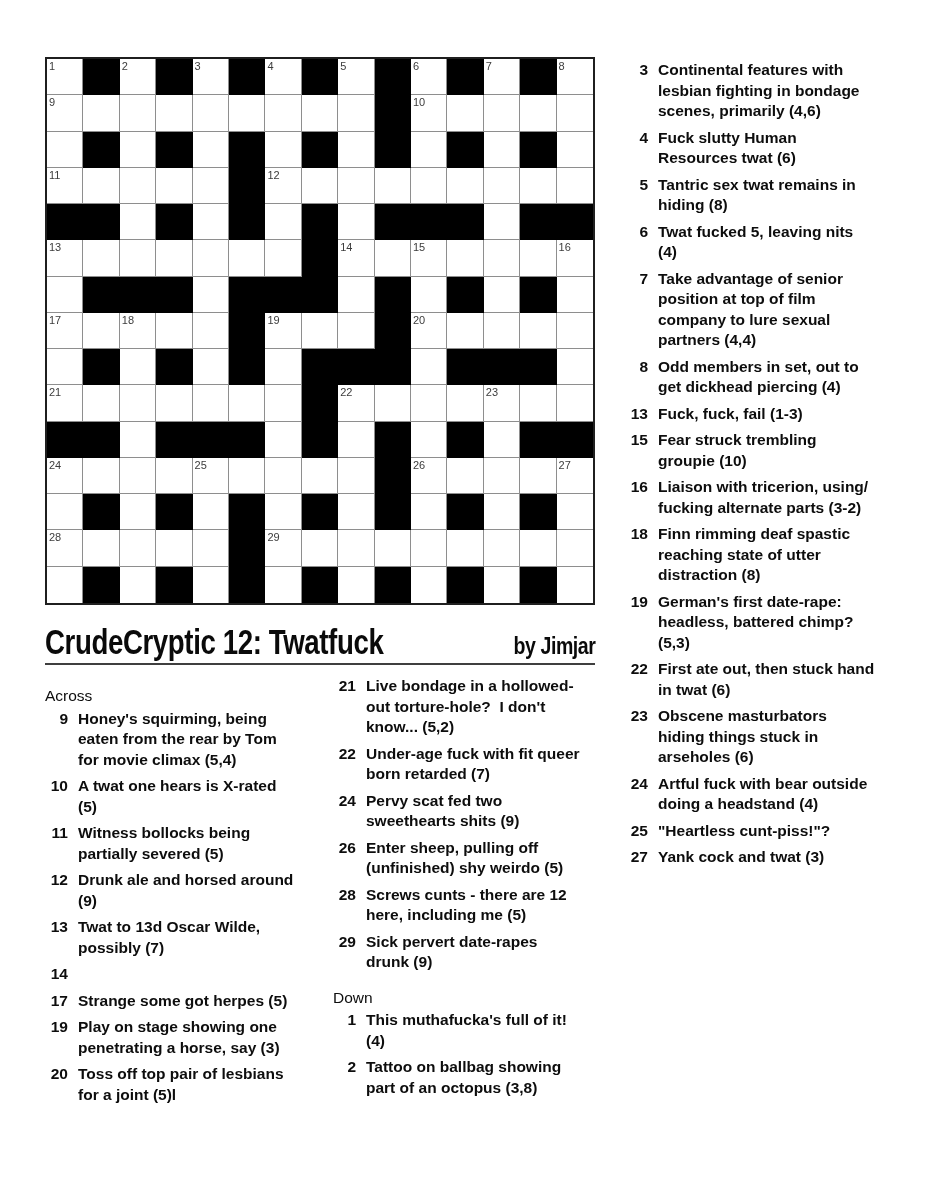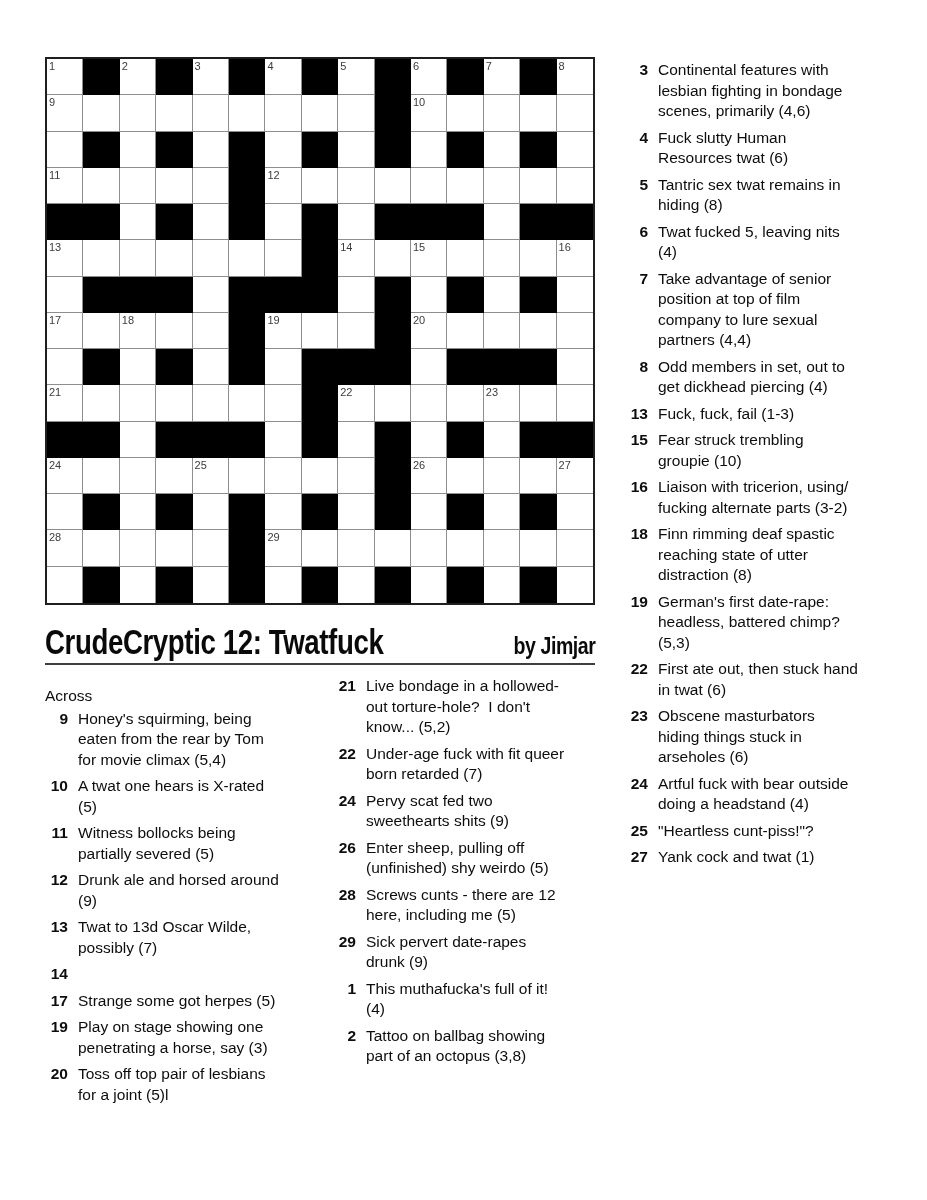--- a/index.html
+++ b/index.html
@@ -43,21 +43,21 @@
   }
   
   .cluecol{position:absolute;font-size:15.5px;line-height:20.5px;color:#0d0d0d;}
   .col-left{left:45px;top:686px;width:282px;}
   .col-mid{left:333px;top:676px;width:285px;}
   .col-right{left:625px;top:60px;width:295px;}
   .cluehead{font-weight:normal;margin:0 0 2px 0;}
   .downhead{margin-top:15px;}
   .clue{display:flex;margin-bottom:6px;}
   .cnum{font-weight:bold;flex:0 0 23px;text-align:right;margin-right:10px;}
-  .ctext{white-space:pre-wrap;}
+  .ctext{white-space:pre-wrap;font-weight:bold;}
 </style>
 </head>
 <body>
 
 <div class="page">
 
   <div class="grid">
       <div class="cell">
         <span class="cellnum">1</span>
       </div>
@@ -425,20 +425,21 @@
           <span class="cnum">28</span>
           <span class="ctext">Screws cunts - there are 12
 here, including me (5)</span>
         </div>
         <div class="clue">
           <span class="cnum">29</span>
           <span class="ctext">Sick pervert date-rapes
 drunk (9)</span>
         </div>
       </div>
+    <div class="cluehead downhead">Down</div>
     <div>
         <div class="clue">
           <span class="cnum">1</span>
           <span class="ctext">This muthafucka's full of it!
 (4)</span>
         </div>
         <div class="clue">
           <span class="cnum">2</span>
           <span class="ctext">Tattoo on ballbag showing
 part of an octopus (3,8)</span>
@@ -522,18 +523,18 @@
           <span class="cnum">24</span>
           <span class="ctext">Artful fuck with bear outside
 doing a headstand (4)</span>
         </div>
         <div class="clue">
           <span class="cnum">25</span>
           <span class="ctext">"Heartless cunt-piss!"?</span>
         </div>
         <div class="clue">
           <span class="cnum">27</span>
-          <span class="ctext">Yank cock and twat (1)</span>
+          <span class="ctext">Yank cock and twat (3)</span>
         </div>
       </div>
   </div>
 
 </div>
 
 </body></html>

